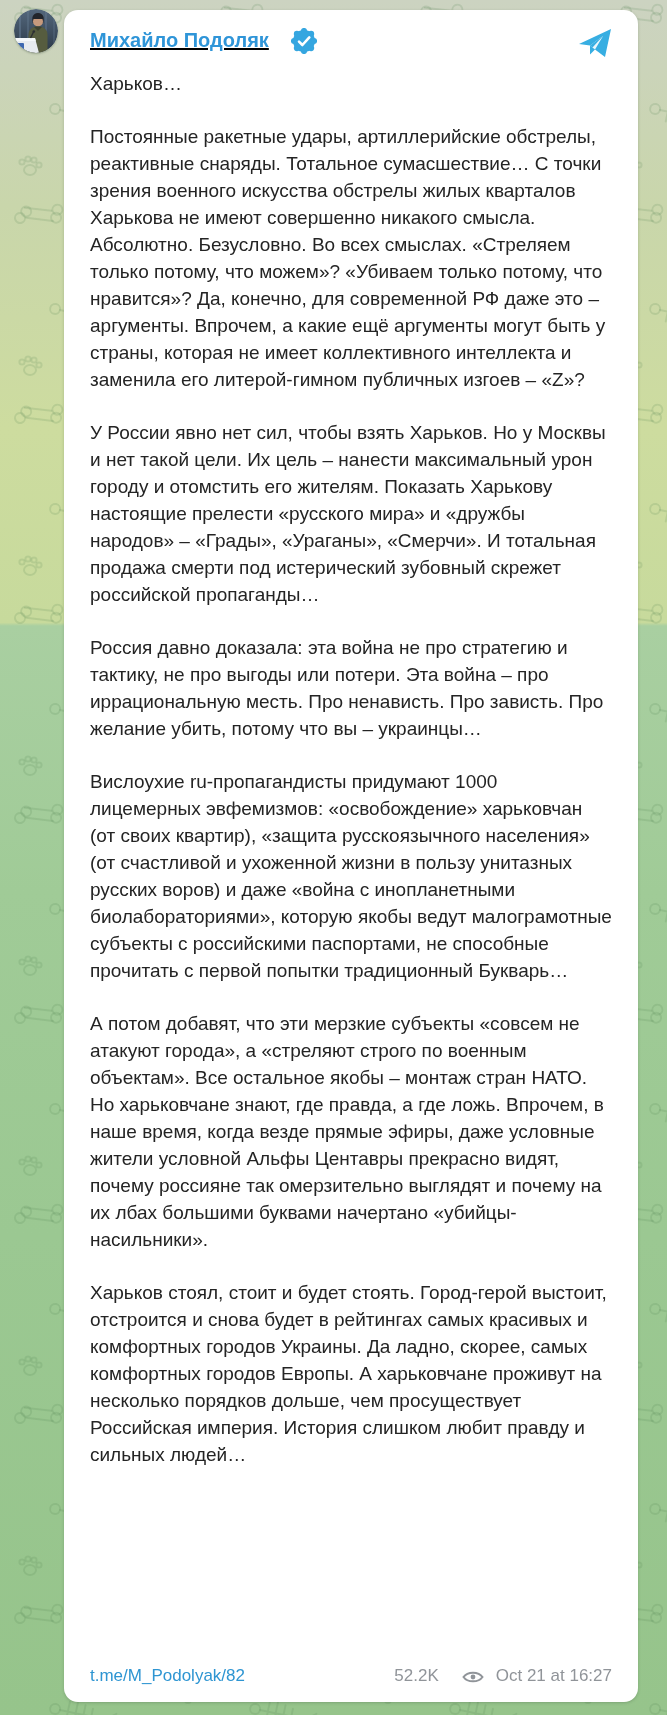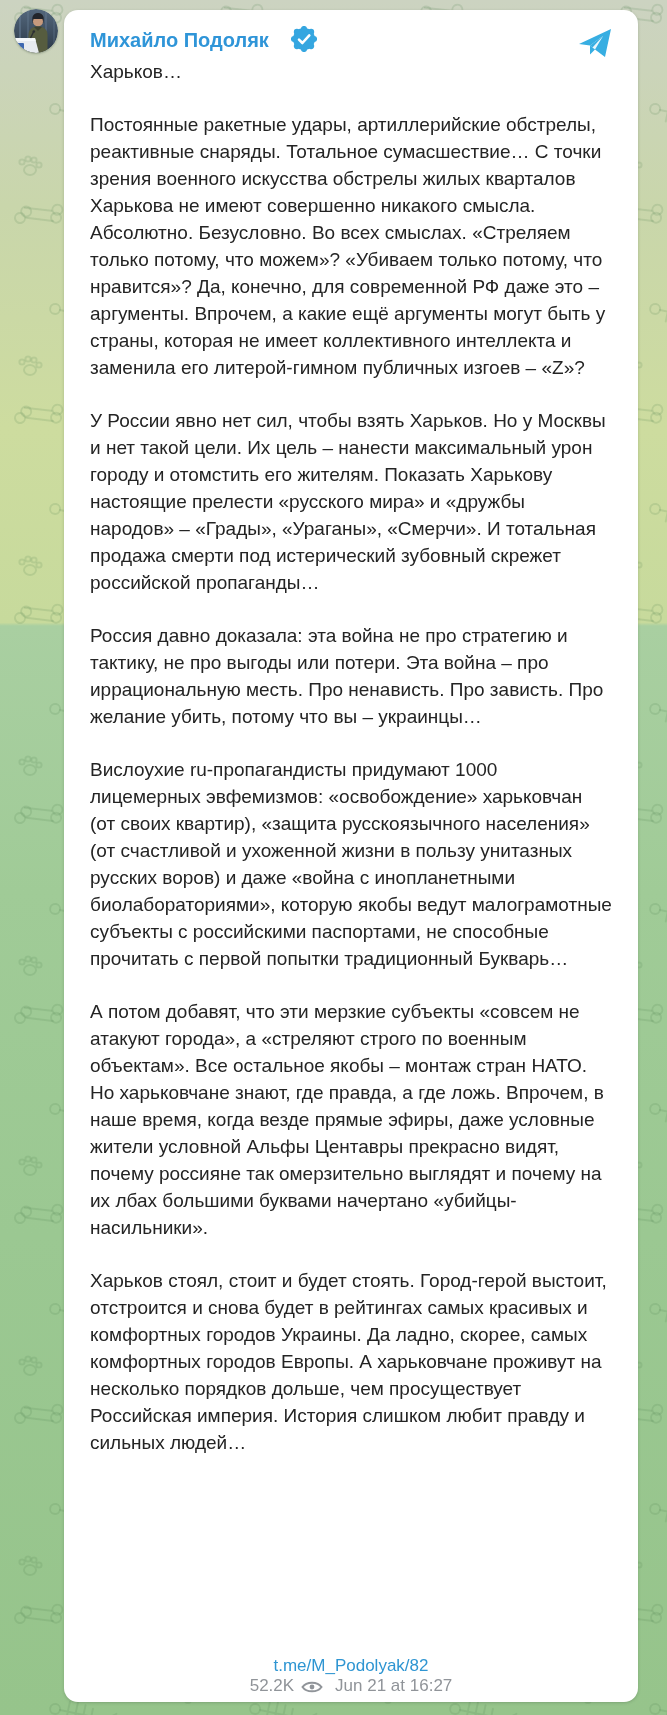--- a/index.html
+++ b/index.html
@@ -15,36 +15,36 @@
     position:absolute;left:64px;top:10px;width:574px;height:1692px;
     background:#ffffff;border-radius:14px;
     box-shadow:0 1px 3px rgba(50,70,50,.25);
     box-sizing:border-box;padding:16px 26px 0 26px;overflow:hidden;
   }
   .avatar{
     position:absolute;left:14px;top:9px;width:44px;height:44px;border-radius:50%;
     overflow:hidden;box-shadow:0 1px 2px rgba(40,60,40,.3);cursor:pointer;
   }
   .header{display:flex;align-items:flex-start;justify-content:space-between;}
-  .name-wrap{display:flex;align-items:flex-start;gap:22px;cursor:pointer;}
+  .name-wrap{display:flex;align-items:flex-end;gap:22px;cursor:pointer;text-decoration:underline;}
   .channel-name{font-size:20px;font-weight:700;color:#2f95d8;line-height:28px;}
   .badge{width:26px;height:26px;display:block;}
   .plane{width:34px;height:30px;display:block;cursor:pointer;margin-top:2px;}
-  .msg{margin-top:0;}
+  .msg{margin-top:12px;}
   .msg p{
     margin:0 0 26px 0;font-size:19px;line-height:27px;color:#242424;
     letter-spacing:0;word-spacing:0;
   }
   .footer{
     position:absolute;left:26px;right:26px;bottom:14px;height:24px;
-    display:flex;align-items:center;justify-content:center;background:#fff;flex-direction:column;
+    display:flex;align-items:center;justify-content:space-between;background:#fff;
   }
   .post-link{font-size:17px;color:#2e95d2;text-decoration:none;cursor:pointer;}
   .meta{display:flex;align-items:center;gap:12px;color:#909499;font-size:17px;}
-  .views{display:flex;align-items:center;gap:7px;}
+  .views{display:flex;align-items:center;gap:23px;}
   .eye{display:block;margin-top:2px;}
 </style>
 </head>
 <body>
 
 <svg class="pattern-layer" width="667" height="1715" xmlns="http://www.w3.org/2000/svg">
   <defs>
     <pattern id="doodles" width="200" height="200" patternUnits="userSpaceOnUse">
       <g fill="none" stroke="#4c7a4c" stroke-opacity="0.16" stroke-width="2" stroke-linecap="round">
 
@@ -160,17 +160,17 @@
   <div class="footer">
     <a class="post-link">t.me/M_Podolyak/82</a>
     <div class="meta">
       <span class="views">
         <span>52.2K</span>
         <svg class="eye" width="22" height="16" viewBox="0 0 22 16" xmlns="http://www.w3.org/2000/svg">
           <path d="M1.5 8 C5.5 2.2 16.5 2.2 20.5 8 C16.5 13.8 5.5 13.8 1.5 8 Z" fill="none" stroke="#909499" stroke-width="2"></path>
           <circle cx="11" cy="8" r="2.4" fill="#909499"></circle>
         </svg>
       </span>
-      <span>Jun 21 at 16:27</span>
+      <span>Oct 21 at 16:27</span>
     </div>
   </div>
 
 </div>
 
 </body></html>

